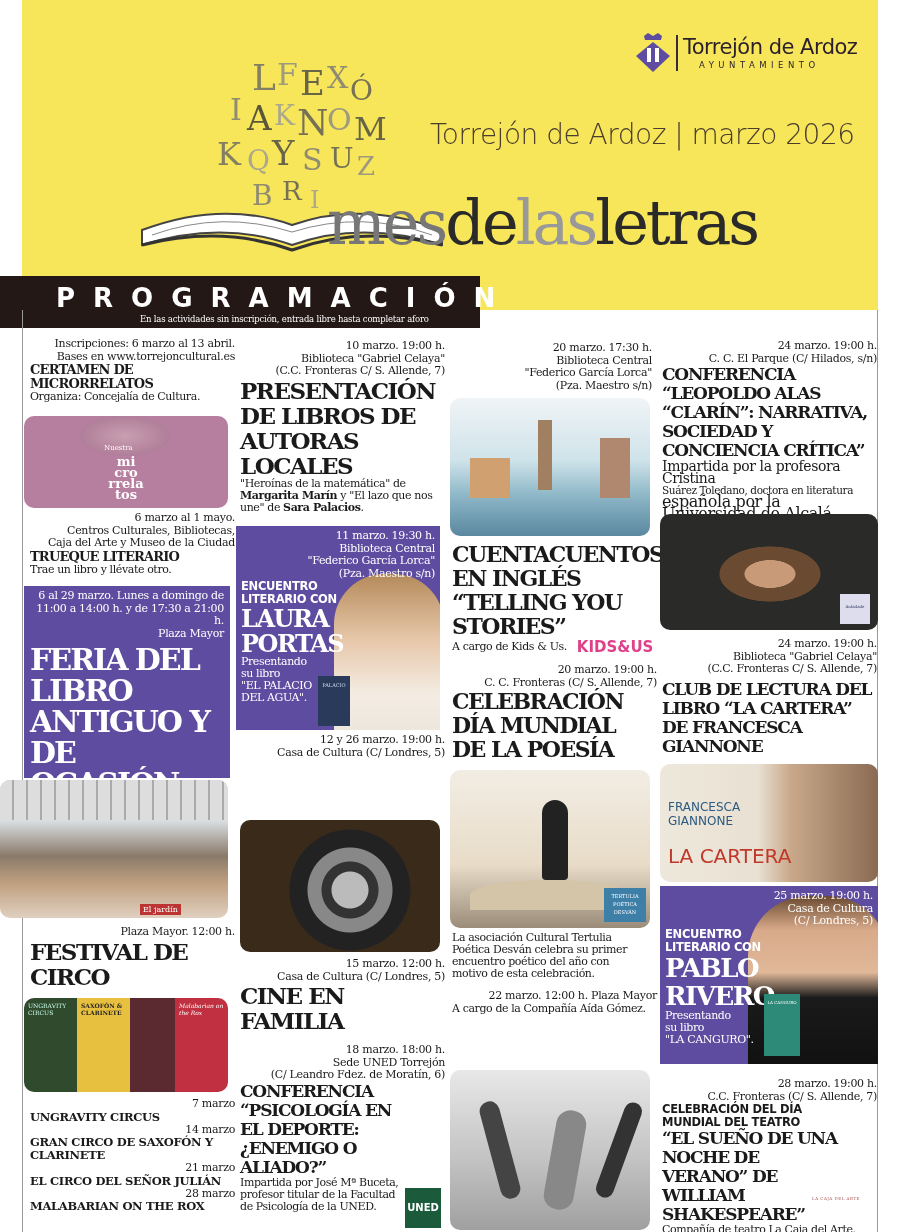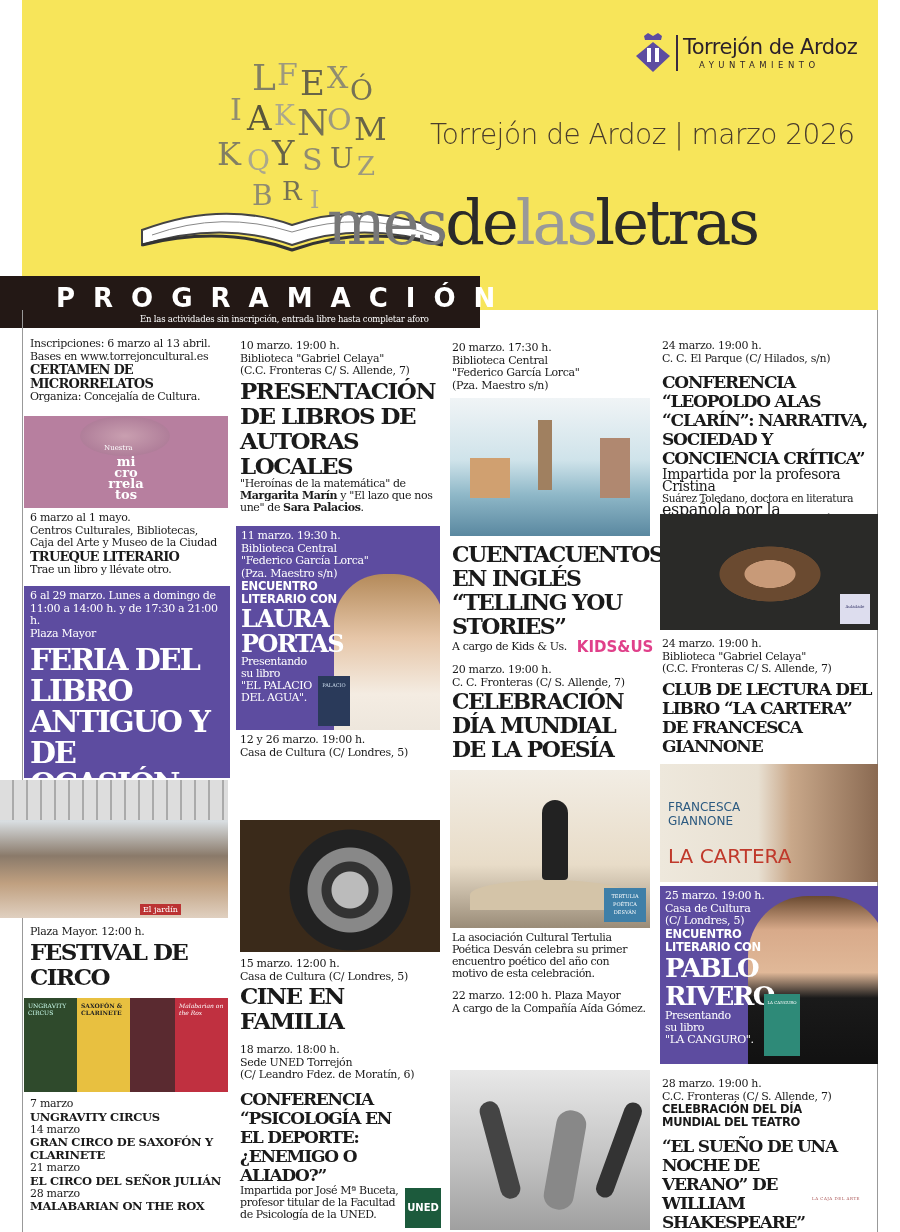--- a/index.html
+++ b/index.html
@@ -16,31 +16,31 @@
   .book-art { position: absolute; left: 100px; top: 40px; width: 340px; height: 230px; }
   .brand { position: absolute; left: 305px; top: 188px; font-family: "DejaVu Serif", serif; font-size: 62px; letter-spacing: -3px; color: #3a3a3a; line-height: 70px; }
   .brand .b1 { color: #777; }
   .brand .b2 { color: #2a2a2a; }
   .brand .b3 { color: #999; }
   .prog-band { position: absolute; left: 0; top: 276px; width: 480px; height: 52px; background: #231815; }
   .prog-title { position: absolute; left: 56px; top: 8px; font-family: "DejaVu Sans", sans-serif; font-weight: bold; font-size: 26px; letter-spacing: 18px; color: #fff; line-height: 28px; }
   .prog-note { position: absolute; left: 140px; top: 38px; font-size: 8.5px; color: #fff; font-family: "DejaVu Serif", serif; letter-spacing: -0.2px; }
   .grid { position: absolute; top: 310px; left: 22px; width: 856px; height: 922px; border-left: 1px solid #999; border-right: 1px solid #999; }
   .block { position: absolute; }
-  .meta { font-size: 11px; line-height: 12.5px; letter-spacing: -0.3px; }
+  .meta { font-size: 11px; line-height: 12.5px; letter-spacing: -0.3px; text-align: right; }
   .ttl { font-family: "DejaVu Serif", serif; font-weight: bold; letter-spacing: -1.5px; color: #1a1a1a; }
   .t-sm { font-size: 13px; line-height: 14px; letter-spacing: -0.8px; }
-  .t-md { font-size: 17px; line-height: 19px; letter-spacing: -1.2px; margin-top: 8px; }
+  .t-md { font-size: 17px; line-height: 19px; letter-spacing: -1.2px; }
   .t-lg { font-size: 23px; line-height: 25px; }
   .t-xl { font-size: 30px; line-height: 31px; letter-spacing: -2px; }
   .desc { font-size: 11px; line-height: 12px; letter-spacing: -0.4px; }
   .sans-b { font-family: "DejaVu Sans", sans-serif; font-weight: bold; font-size: 11.5px; line-height: 13px; letter-spacing: -0.3px; }
   .purple { background: #5d4ca0; color: #fff; }
   .purple .ttl { color: #fff; }
-  .img { position: absolute; overflow: hidden; }
+  .img { position: absolute; overflow: hidden; border-radius: 10px; }
   .tag { font-family: "DejaVu Sans", sans-serif; font-weight: bold; }
 </style>
 </head>
 <body>
 
 <div class="header">
   <div class="book-art">
     <svg width="340" height="230" viewBox="0 0 340 230">
       <g font-family="DejaVu Serif, serif" fill="#555" opacity="0.8">
         <text x="130" y="50" font-size="36" fill="#666">L</text>

